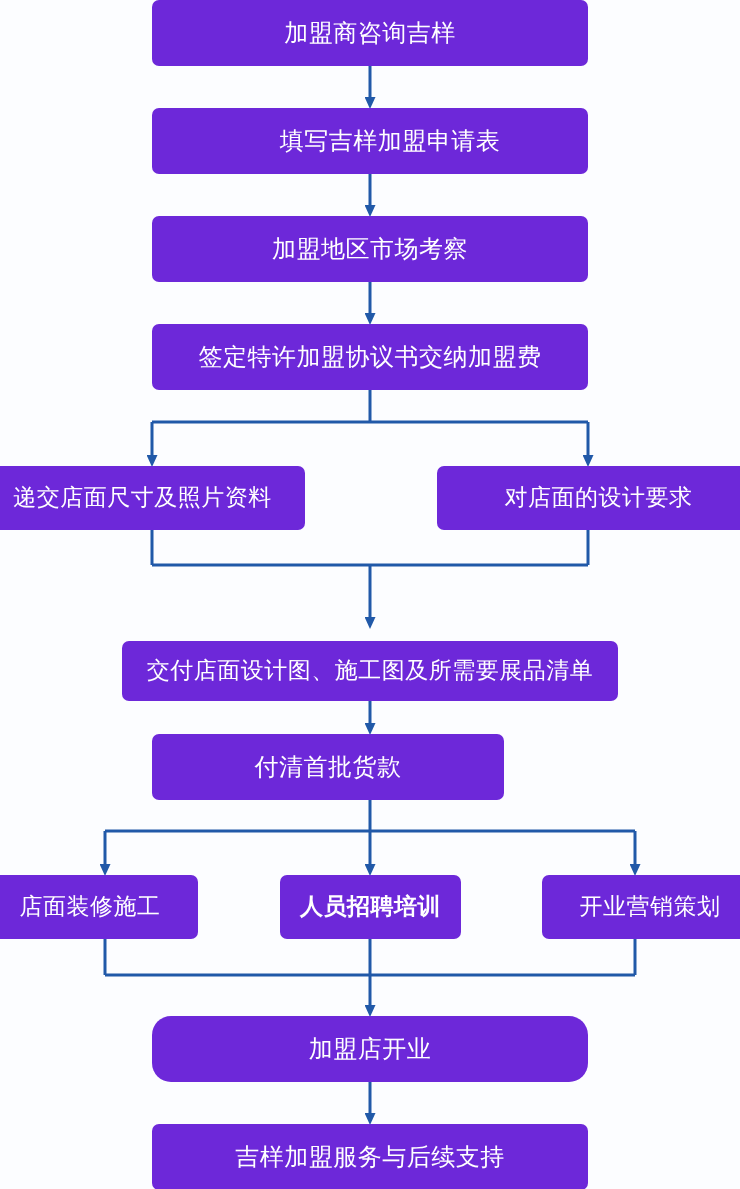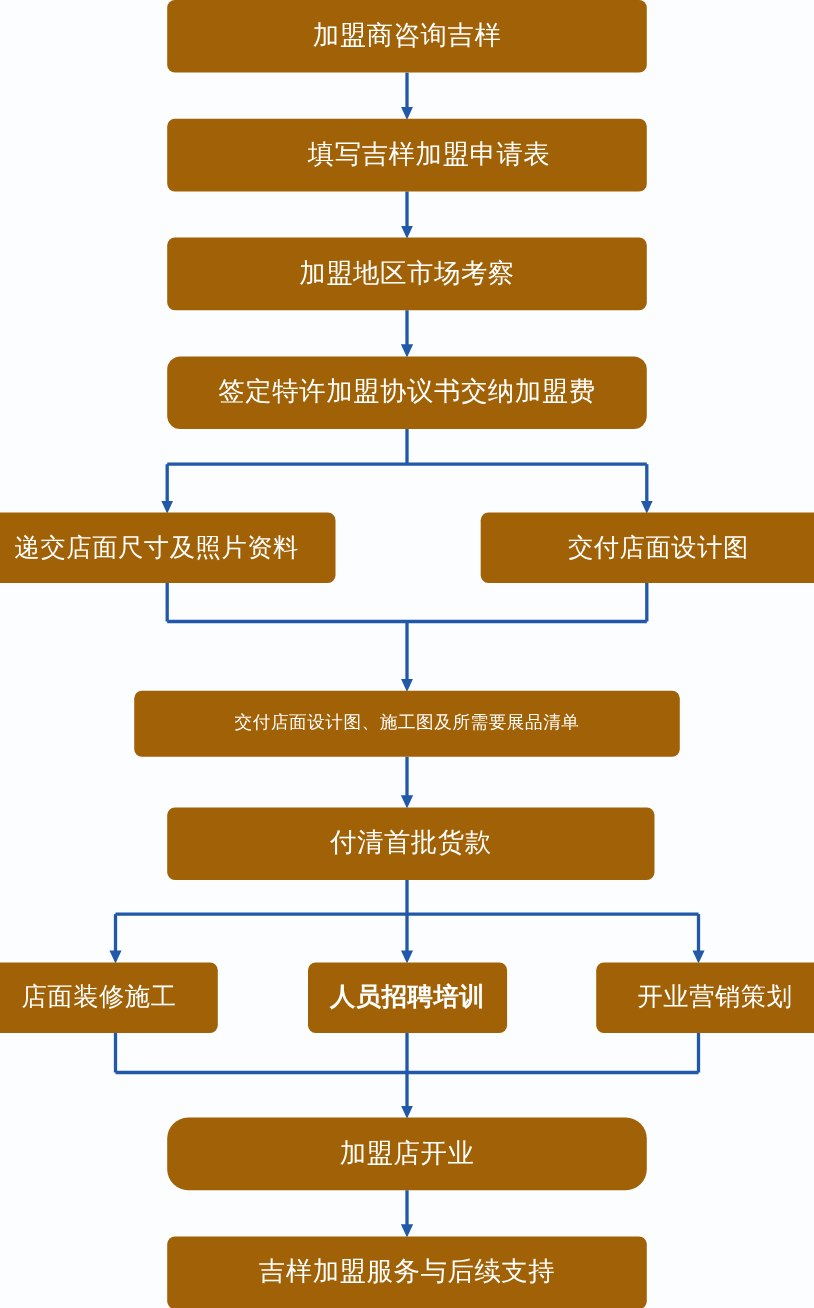--- a/index.html
+++ b/index.html
@@ -22,39 +22,40 @@
     position: absolute;
     left: 0;
     top: 0;
     width: 740px;
     height: 1189px;
     display: block;
   }
   .node {
     position: absolute;
     box-sizing: border-box;
-    background: #a16207;
+    background: #6d28d9;
     border-radius: 7px;
     color: #ffffff;
     display: flex;
     align-items: center;
     justify-content: center;
     text-align: center;
     font-size: 24px;
     line-height: 1.2;
     letter-spacing: 0.5px;
     white-space: nowrap;
     z-index: 2;
   }
   .node-label {
     display: block;
     padding: 0 10px;
   }
   .node.wide {
-    font-size: 16px;
+    font-size: 23px;
+    margin-top: 13px;
   }
   .node.small {
     font-size: 23px;
   }
 </style>
 </head>
 <body>
 
 <div id="flow-root">
 
@@ -105,37 +106,37 @@
   </div>
 
   <div class="node" style="left:152px; top:108px; width:436px; height:66px;padding-left:40px;">
     <span class="node-label">填写吉样加盟申请表</span>
   </div>
 
   <div class="node" style="left:152px; top:216px; width:436px; height:66px;">
     <span class="node-label">加盟地区市场考察</span>
   </div>
 
-  <div class="node" style="left:152px; top:324px; width:436px; height:66px;border-radius:12px;">
+  <div class="node" style="left:152px; top:324px; width:436px; height:66px;">
     <span class="node-label">签定特许加盟协议书交纳加盟费</span>
   </div>
 
   <div class="node small" style="left:-20px; top:466px; width:325px; height:64px;">
     <span class="node-label">递交店面尺寸及照片资料</span>
   </div>
 
   <div class="node small" style="left:437px; top:466px; width:323px; height:64px;">
-    <span class="node-label">交付店面设计图</span>
+    <span class="node-label">对店面的设计要求</span>
   </div>
 
   <div class="node wide" style="left:122px; top:628px; width:496px; height:60px;">
     <span class="node-label">交付店面设计图、施工图及所需要展品清单</span>
   </div>
 
-  <div class="node" style="left:152px; top:734px; width:443px; height:66px;justify-content:center;">
+  <div class="node" style="left:152px; top:734px; width:352px; height:66px;justify-content:center;">
     <span class="node-label">付清首批货款</span>
   </div>
 
   <div class="node small" style="left:-18px; top:875px; width:216px; height:64px;">
     <span class="node-label">店面装修施工</span>
   </div>
 
   <div class="node small" style="left:280px; top:875px; width:181px; height:64px;font-weight:bold;">
     <span class="node-label">人员招聘培训</span>
   </div>

